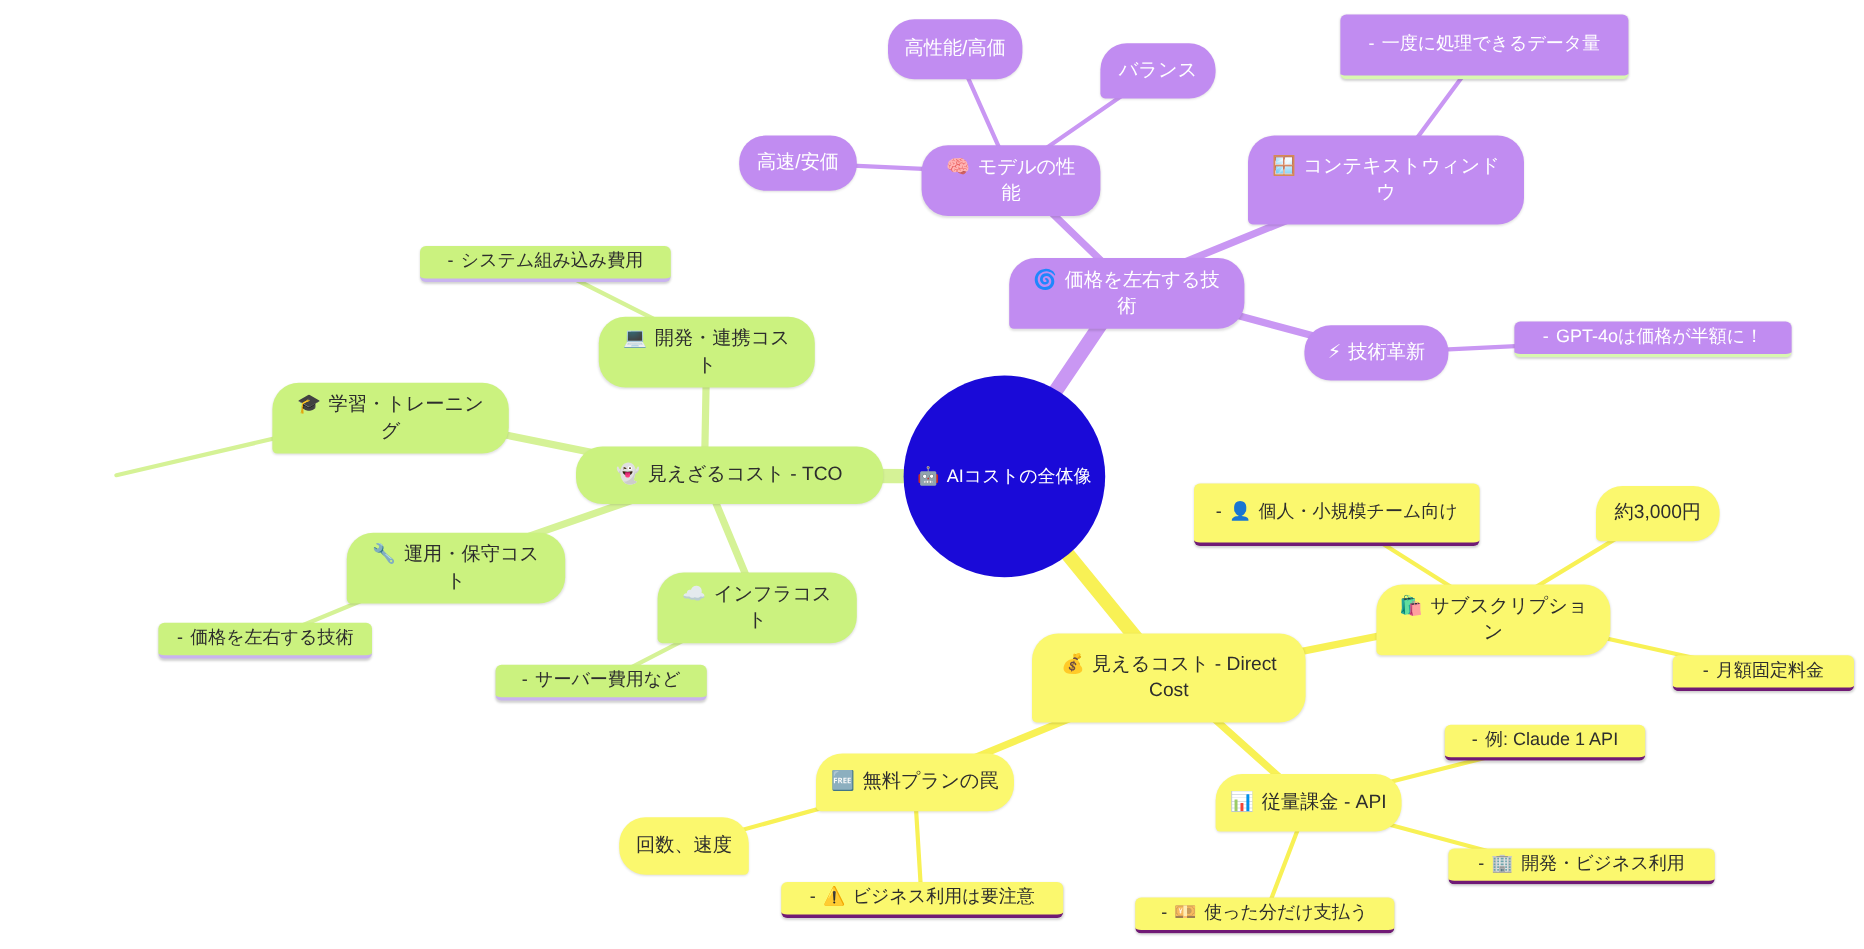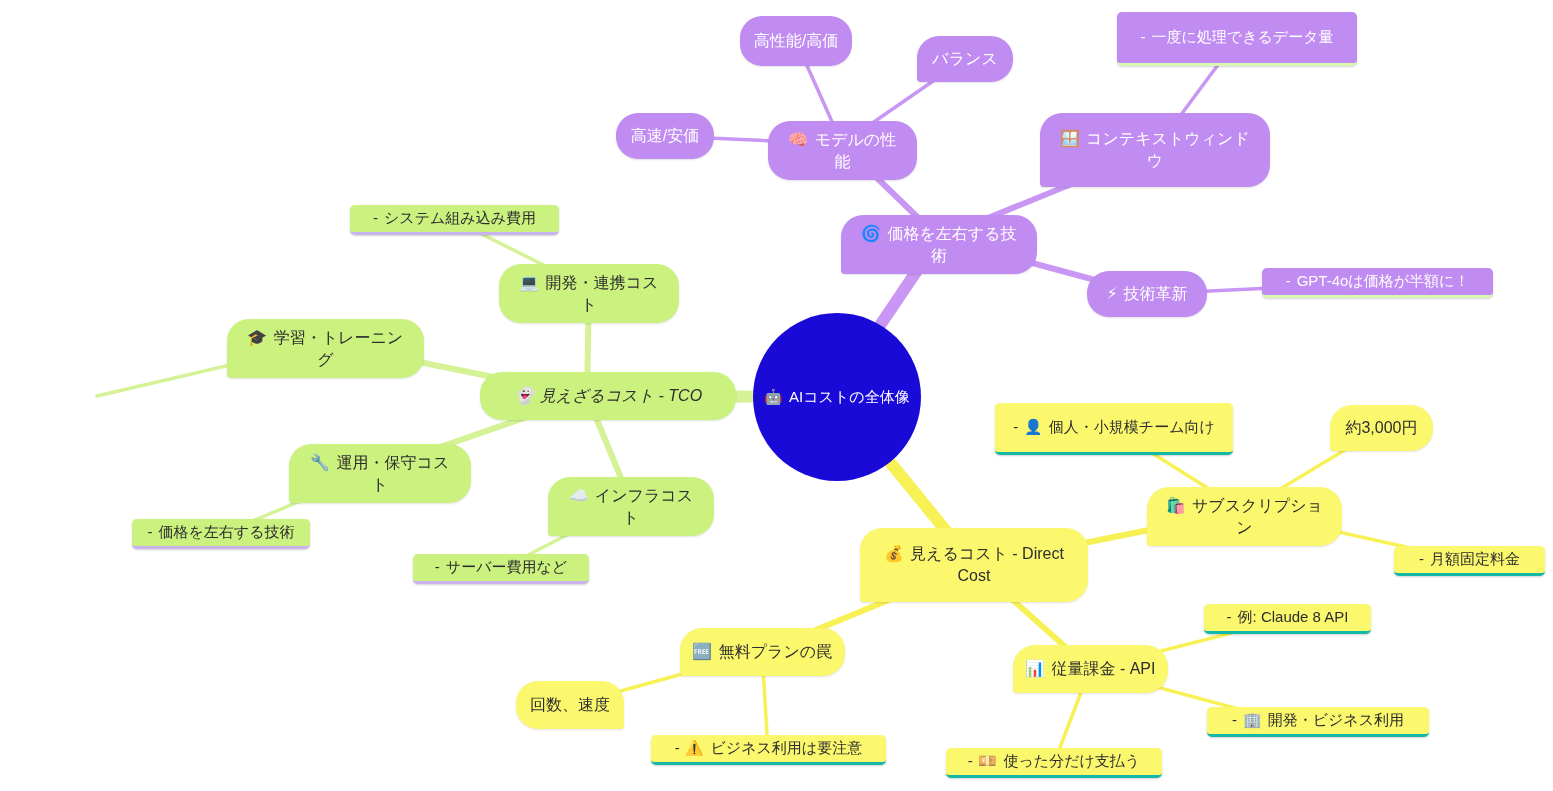--- a/index.html
+++ b/index.html
@@ -27,21 +27,21 @@
   
   .leaf{
     border-radius:5px;padding:3px 12px;font-size:15px;
     box-shadow:0 1px 2px rgba(0,0,0,0.18);
   }
   .purple{background:#c18cf1;color:#ffffff;}
   .purple.leaf{border-bottom:3px solid #d9f7b0;}
   .green{background:#cbf27f;color:#2d2d2d;}
   .green.leaf{border-bottom:3px solid #c9b3ef;}
   .yellow{background:#fbf86e;color:#2d2d2d;}
-  .yellow.leaf{border-bottom:3px solid #14b8a6;}
+  .yellow.leaf{border-bottom:3px solid #701a75;}
   .center-circle{
     position:absolute;z-index:3;left:753px;top:313px;width:168px;height:168px;
     border-radius:50%;background:#1a0ad8;color:#ffffff;
     display:flex;align-items:center;justify-content:center;
     font-size:15px;text-align:center;padding:0 6px;box-sizing:border-box;
   }
 </style>
 </head>
 <body>
 
@@ -114,21 +114,21 @@
   <div class="node leaf purple" style="left:1117px;top:12px;width:240px;min-height:54px;">
     <span class="inner"><span class="pre">-</span><span>一度に処理できるデータ量</span></span>
   </div>
   <div class="node branch purple" style="left:1087px;top:271px;width:120px;min-height:46px;">
     <span class="inner"><span class="ni">⚡</span><span>技術革新</span></span>
   </div>
   <div class="node leaf purple" style="left:1262px;top:268px;width:231px;min-height:30px;">
     <span class="inner"><span class="pre">-</span><span>GPT-4oは価格が半額に！</span></span>
   </div>
 
-  <div class="node branch green" style="left:480px;top:372px;width:256px;min-height:48px;font-style:italic;">
+  <div class="node branch green" style="left:480px;top:372px;width:256px;min-height:48px;">
     <span class="inner"><span class="ni">👻</span><span>見えざるコスト - TCO</span></span>
   </div>
   <div class="node branch green" style="left:499px;top:264px;width:180px;min-height:48px;">
     <span class="inner"><span class="ni">💻</span><span>開発・連携コスト</span></span>
   </div>
   <div class="node leaf green" style="left:350px;top:205px;width:209px;min-height:30px;">
     <span class="inner"><span class="pre">-</span><span>システム組み込み費用</span></span>
   </div>
   <div class="node branch green tail-bl" style="left:227px;top:319px;width:197px;min-height:48px;">
     <span class="inner"><span class="ni">🎓</span><span>学習・トレーニング</span></span>
@@ -158,21 +158,21 @@
   <div class="node branch yellow tail-bl" style="left:1330px;top:405px;width:103px;min-height:46px;padding:8px 8px;">
     <span class="inner"><span>約3,000円</span></span>
   </div>
   <div class="node leaf yellow" style="left:1394px;top:546px;width:151px;min-height:30px;">
     <span class="inner"><span class="pre">-</span><span>月額固定料金</span></span>
   </div>
   <div class="node branch yellow tail-bl" style="left:1013px;top:645px;width:155px;min-height:48px;padding:8px 8px;align-items:center;">
     <span class="inner"><span class="ni">📊</span><span>従量課金 - API</span></span>
   </div>
   <div class="node leaf yellow" style="left:1204px;top:604px;width:167px;min-height:30px;">
-    <span class="inner"><span class="pre">-</span><span>例: Claude 8 API</span></span>
+    <span class="inner"><span class="pre">-</span><span>例: Claude 1 API</span></span>
   </div>
   <div class="node leaf yellow" style="left:1176px;top:707px;width:222px;min-height:30px;margin-left:31px;">
     <span class="inner"><span class="pre">-</span><span class="ni">🏢</span><span>開発・ビジネス利用</span></span>
   </div>
   <div class="node leaf yellow" style="left:946px;top:748px;width:216px;min-height:30px;">
     <span class="inner"><span class="pre">-</span><span class="ni">💴</span><span>使った分だけ支払う</span></span>
   </div>
   <div class="node branch yellow tail-bl" style="left:680px;top:628px;width:165px;min-height:48px;padding:8px 8px;">
     <span class="inner"><span class="ni">🆓</span><span>無料プランの罠</span></span>
   </div>

